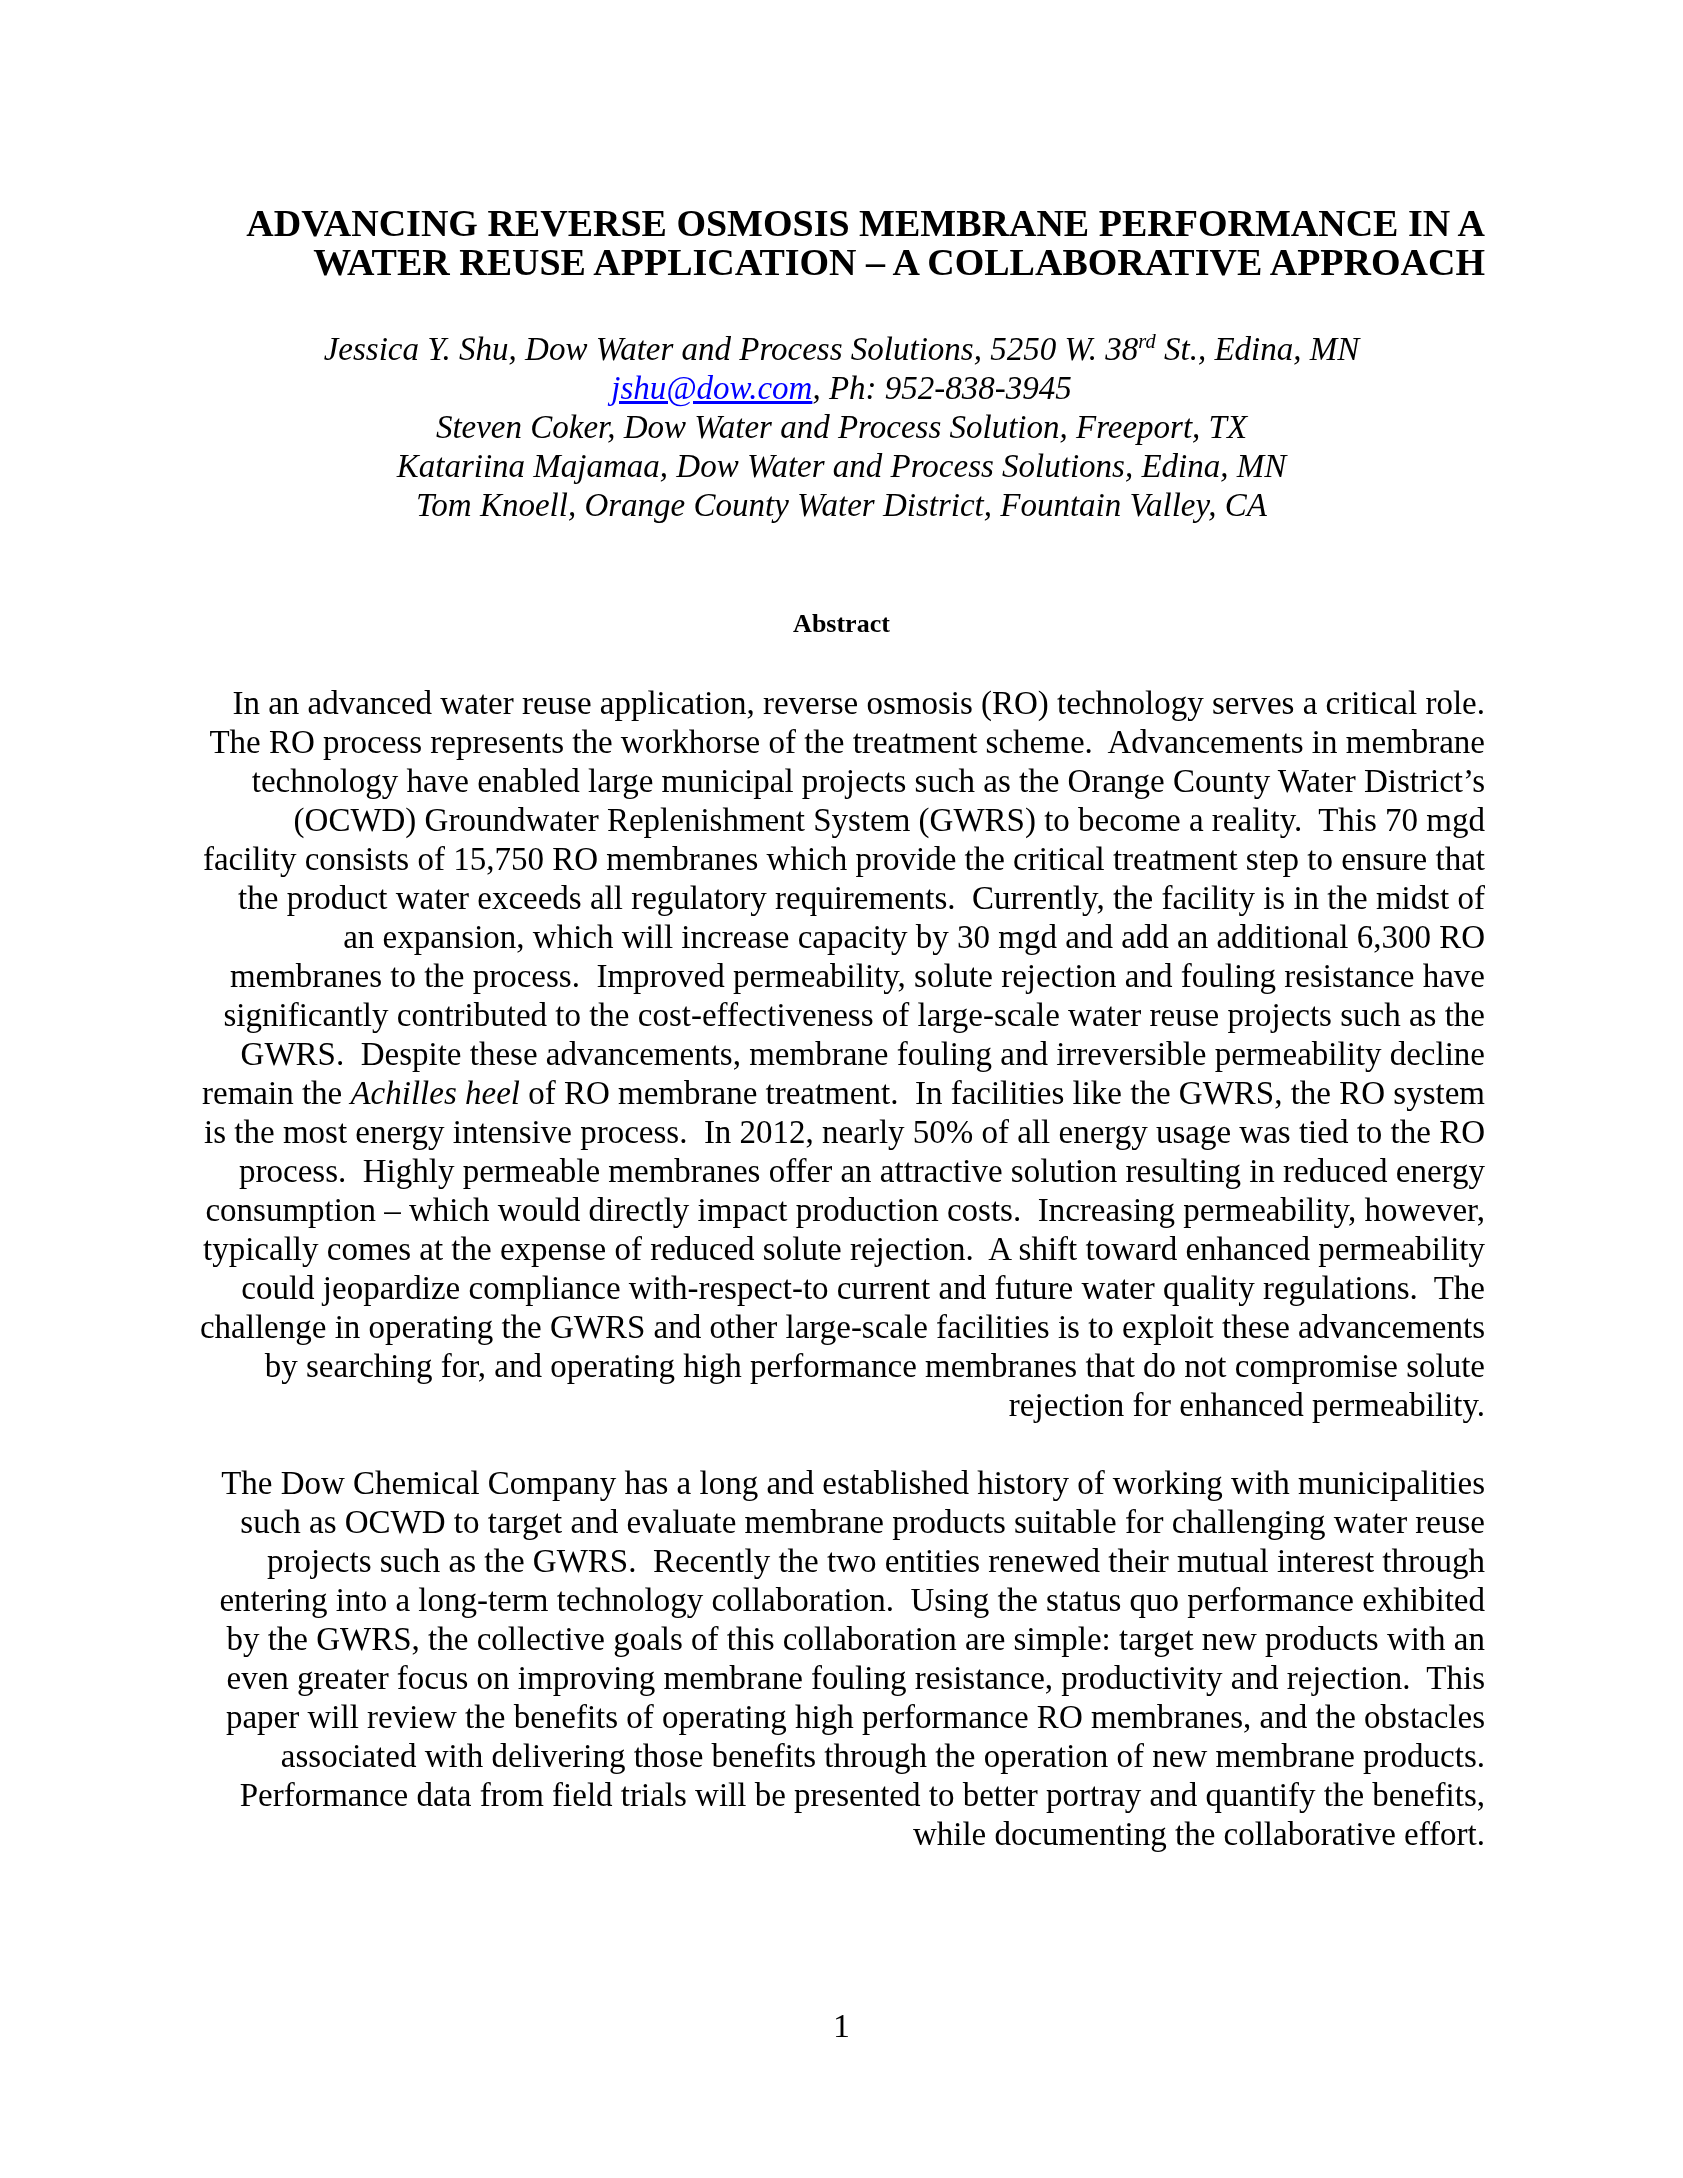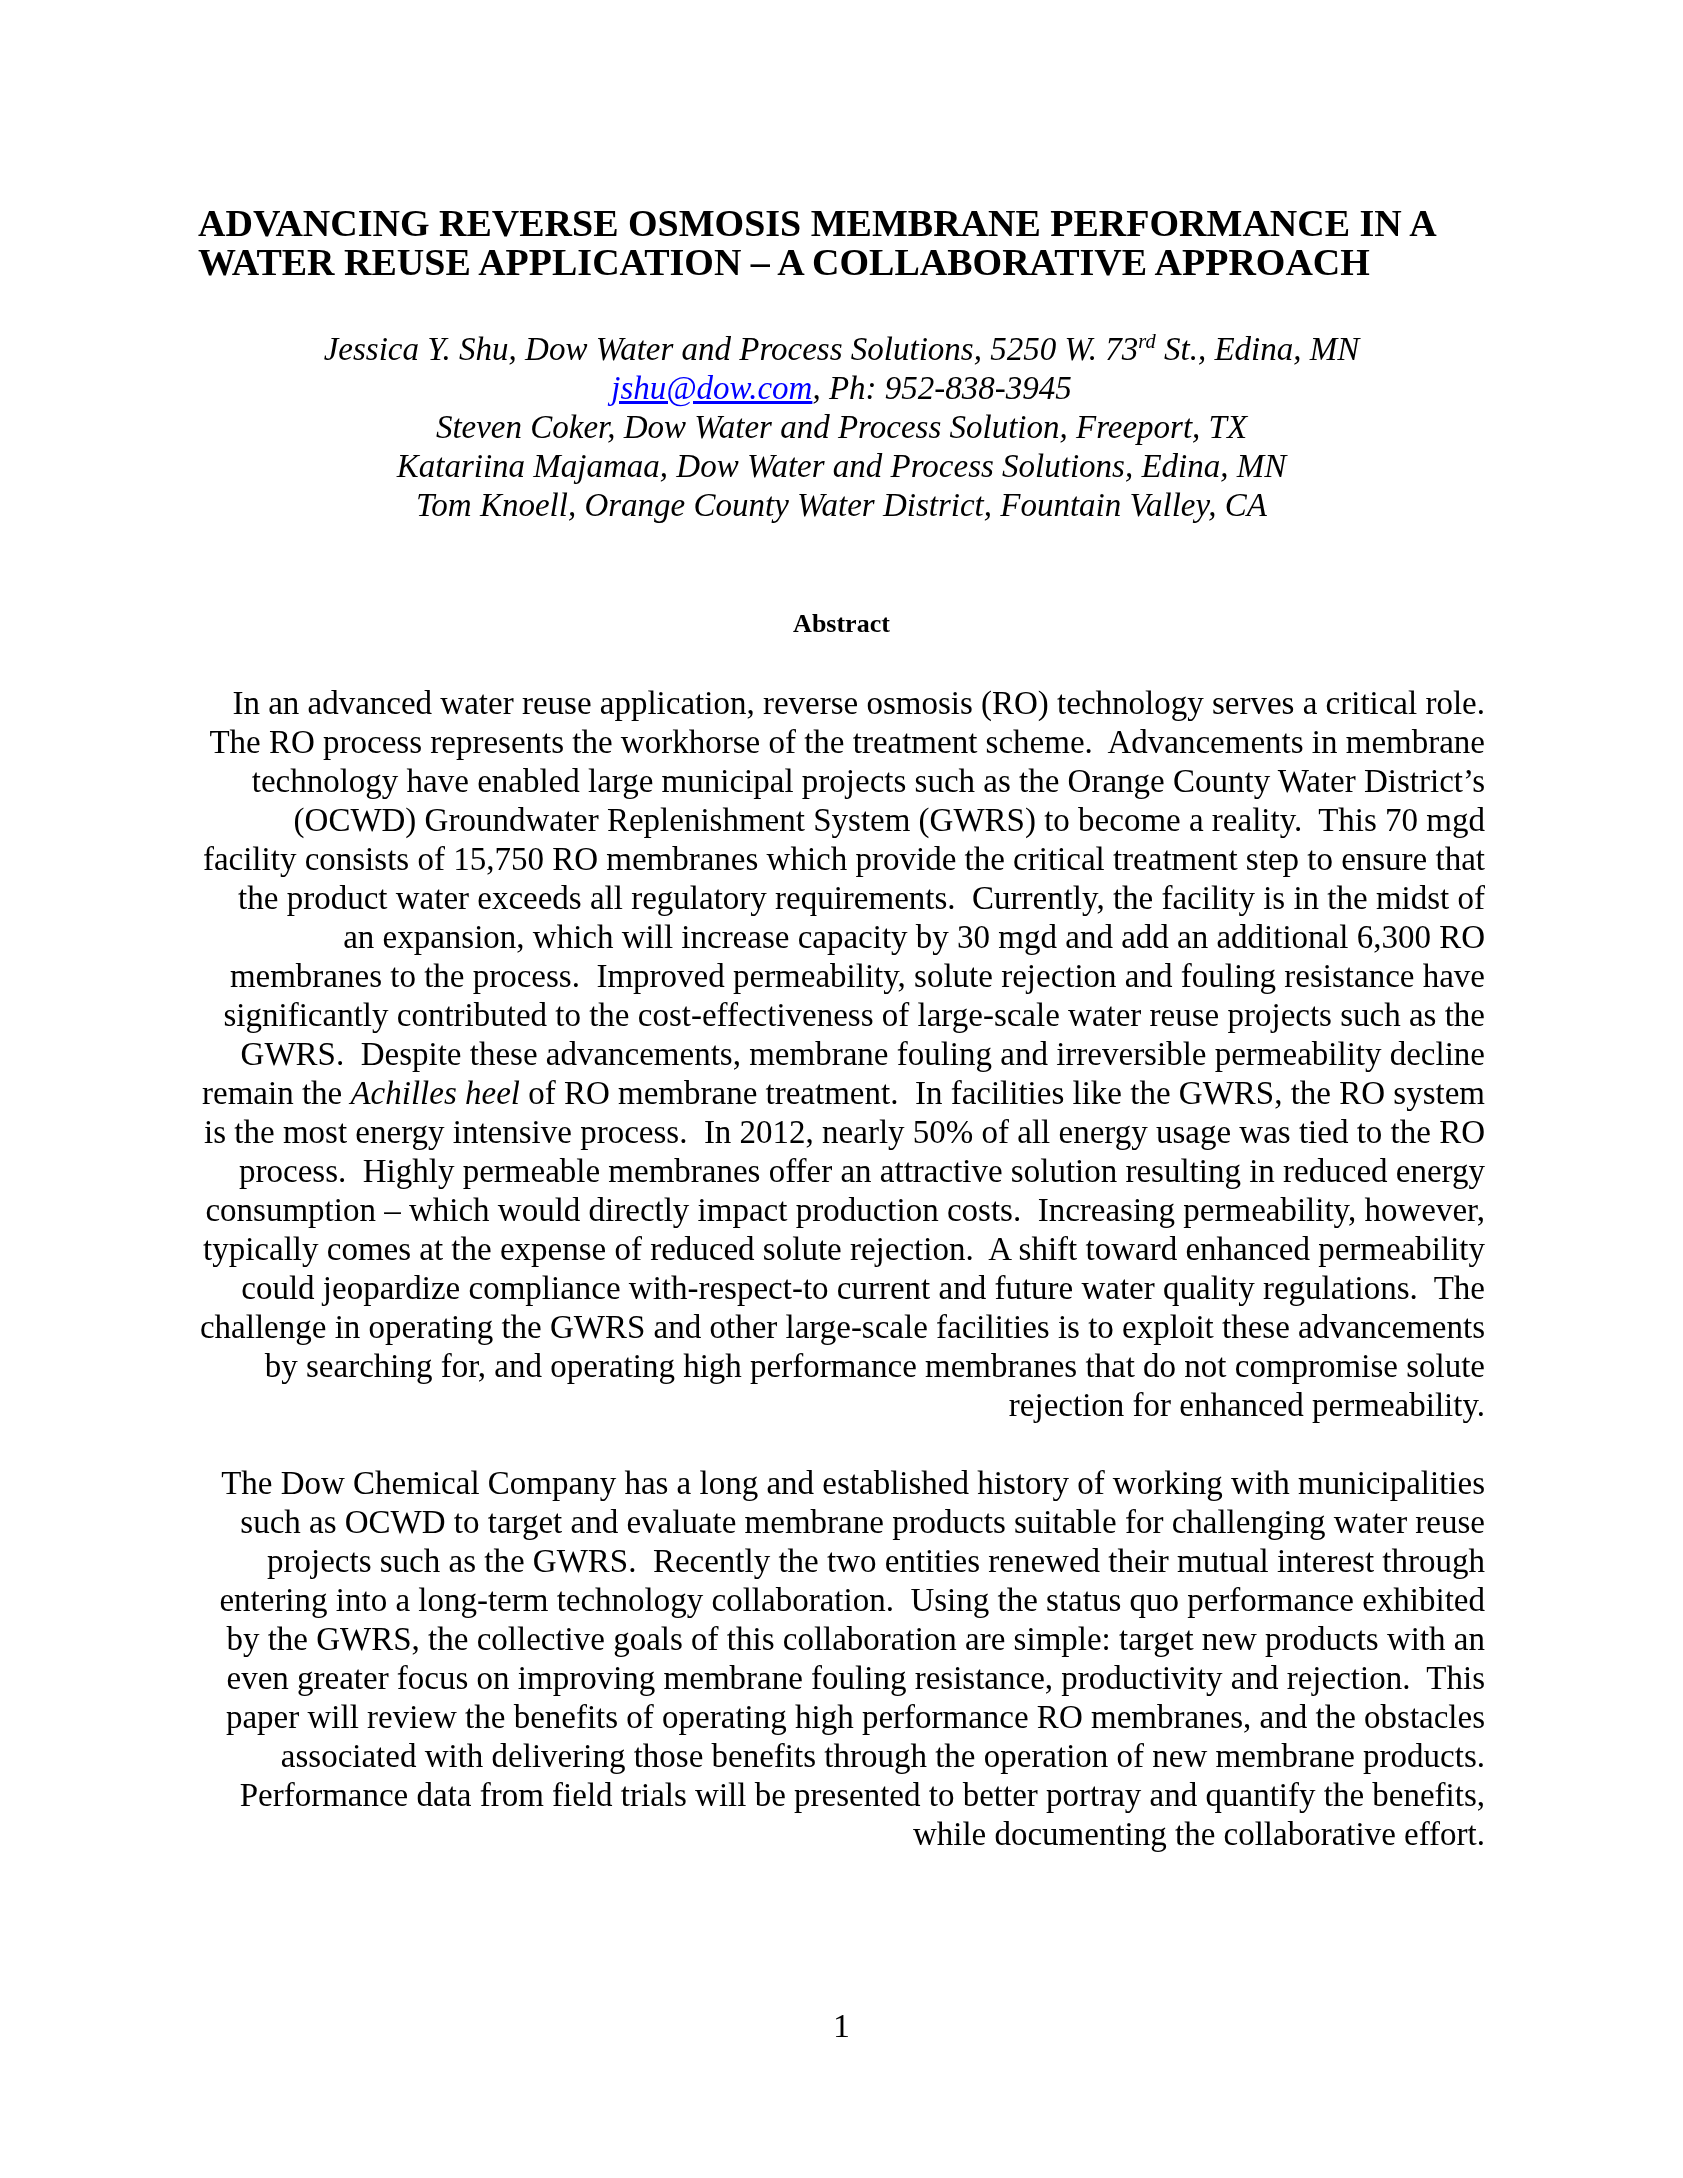--- a/index.html
+++ b/index.html
@@ -22,21 +22,21 @@
   .content {
     position: absolute;
     left: 198px;
     top: 204px;
     width: 1287px;
   }
   .paper-title {
     font-weight: bold;
     font-size: 38px;
     line-height: 39px;
-    text-align: left;
+    text-align: right;
     white-space: pre;
   }
   .authors {
     margin-top: 48px;
     font-style: italic;
     font-size: 33px;
     line-height: 39px;
     text-align: center;
   }
   .authors .author-line { white-space: pre; }
@@ -80,21 +80,21 @@
 </head>
 <body>
 
 <div class="page">
   <div class="content">
 
     <h1 class="paper-title">ADVANCING REVERSE OSMOSIS MEMBRANE PERFORMANCE IN A
 WATER REUSE APPLICATION – A COLLABORATIVE APPROACH</h1>
 
     <div class="authors">
-      <div class="author-line"><span>Jessica Y. Shu, Dow Water and Process Solutions, 5250 W. 73</span><sup class="ordinal">rd</sup><span> St., Edina, MN</span></div>
+      <div class="author-line"><span>Jessica Y. Shu, Dow Water and Process Solutions, 5250 W. 38</span><sup class="ordinal">rd</sup><span> St., Edina, MN</span></div>
       <div class="author-line"><a class="email-link">jshu@dow.com</a><span>, Ph: 952-838-3945</span></div>
       <div class="author-line">Steven Coker, Dow Water and Process Solution, Freeport, TX</div>
       <div class="author-line">Katariina Majamaa, Dow Water and Process Solutions, Edina, MN</div>
       <div class="author-line">Tom Knoell, Orange County Water District, Fountain Valley, CA</div>
     </div>
 
     <h2 class="abstract-heading">Abstract</h2>
 
     <p class="body-para para-1"><span>In an advanced water reuse application, reverse osmosis (RO) technology serves a critical role.
 The RO process represents the workhorse of the treatment scheme.  Advancements in membrane

